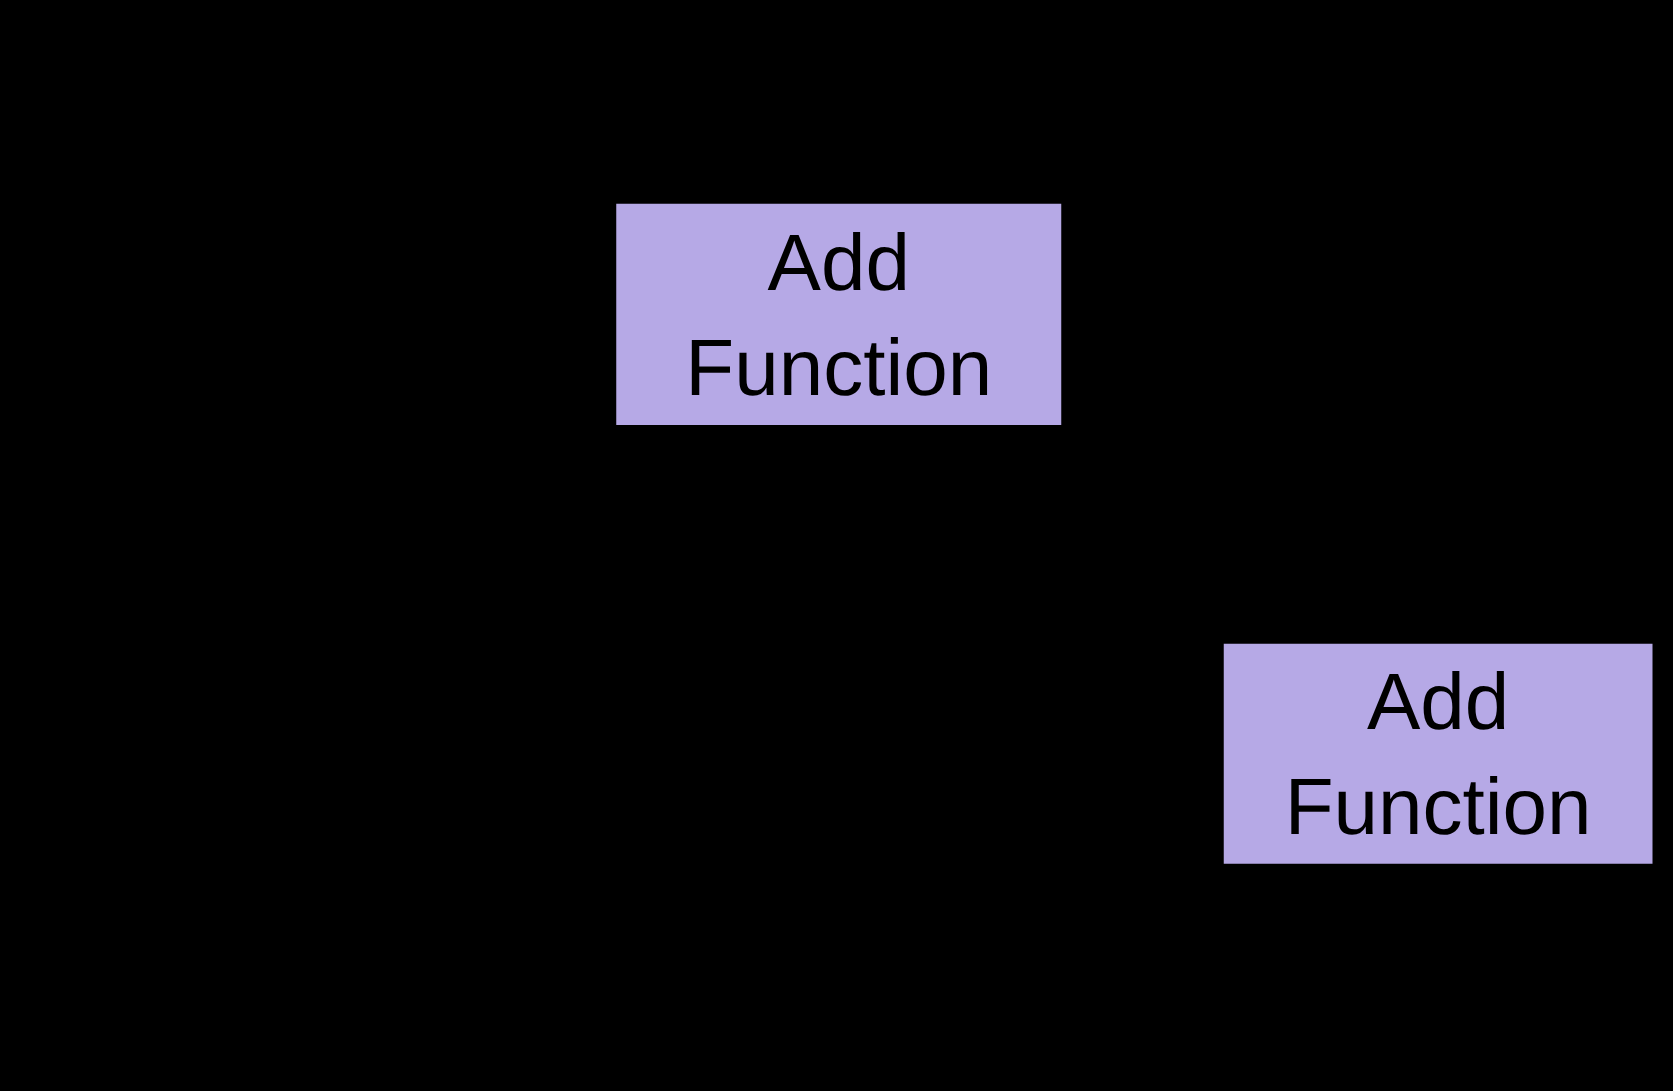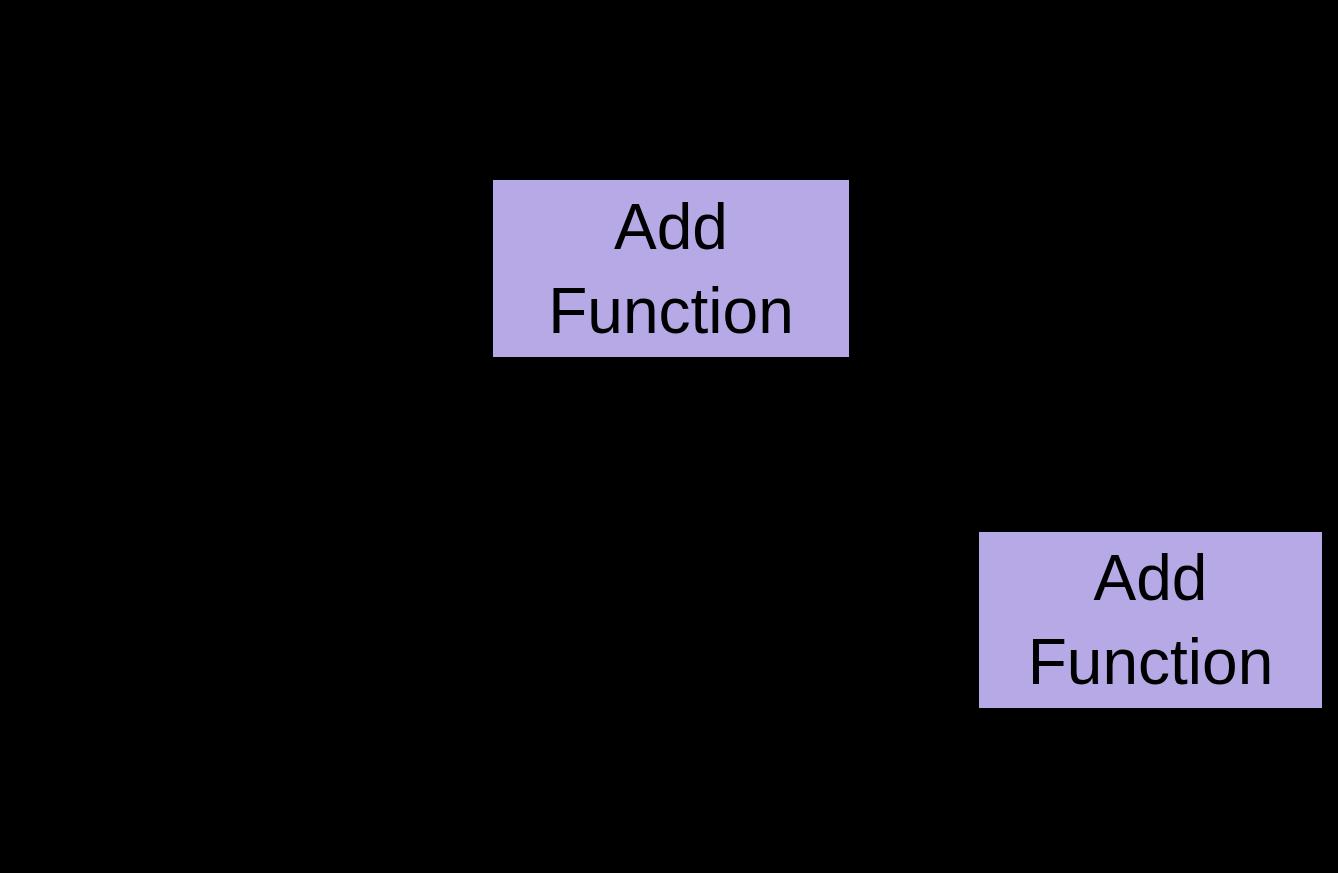--- a/index.html
+++ b/index.html
@@ -22,21 +22,20 @@
     display: flex;
     align-items: center;
     justify-content: center;
     text-align: center;
     color: #000000;
     font-weight: normal;
     font-size: 64px;
     line-height: 84px;
     letter-spacing: 0px;
     white-space: pre-line;
-    margin-top: 17px;
     -webkit-font-smoothing: antialiased;
   }
   .node-label {
     display: block;
     width: 100%;
     text-align: center;
     white-space: pre-line;
   }
   
   #node-add-function-1 {

